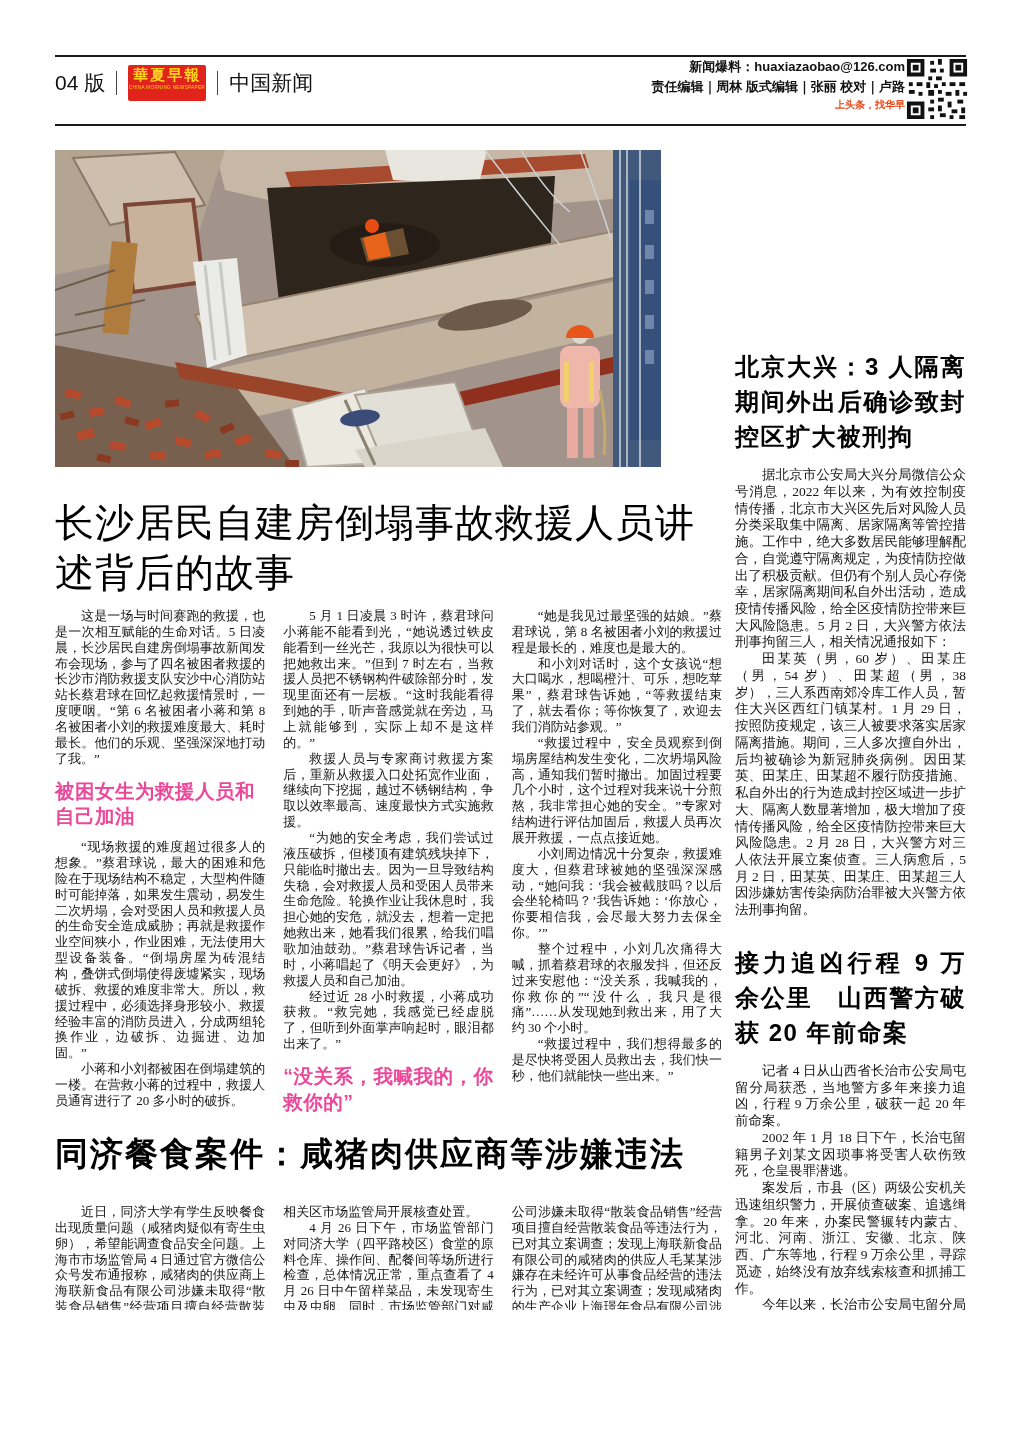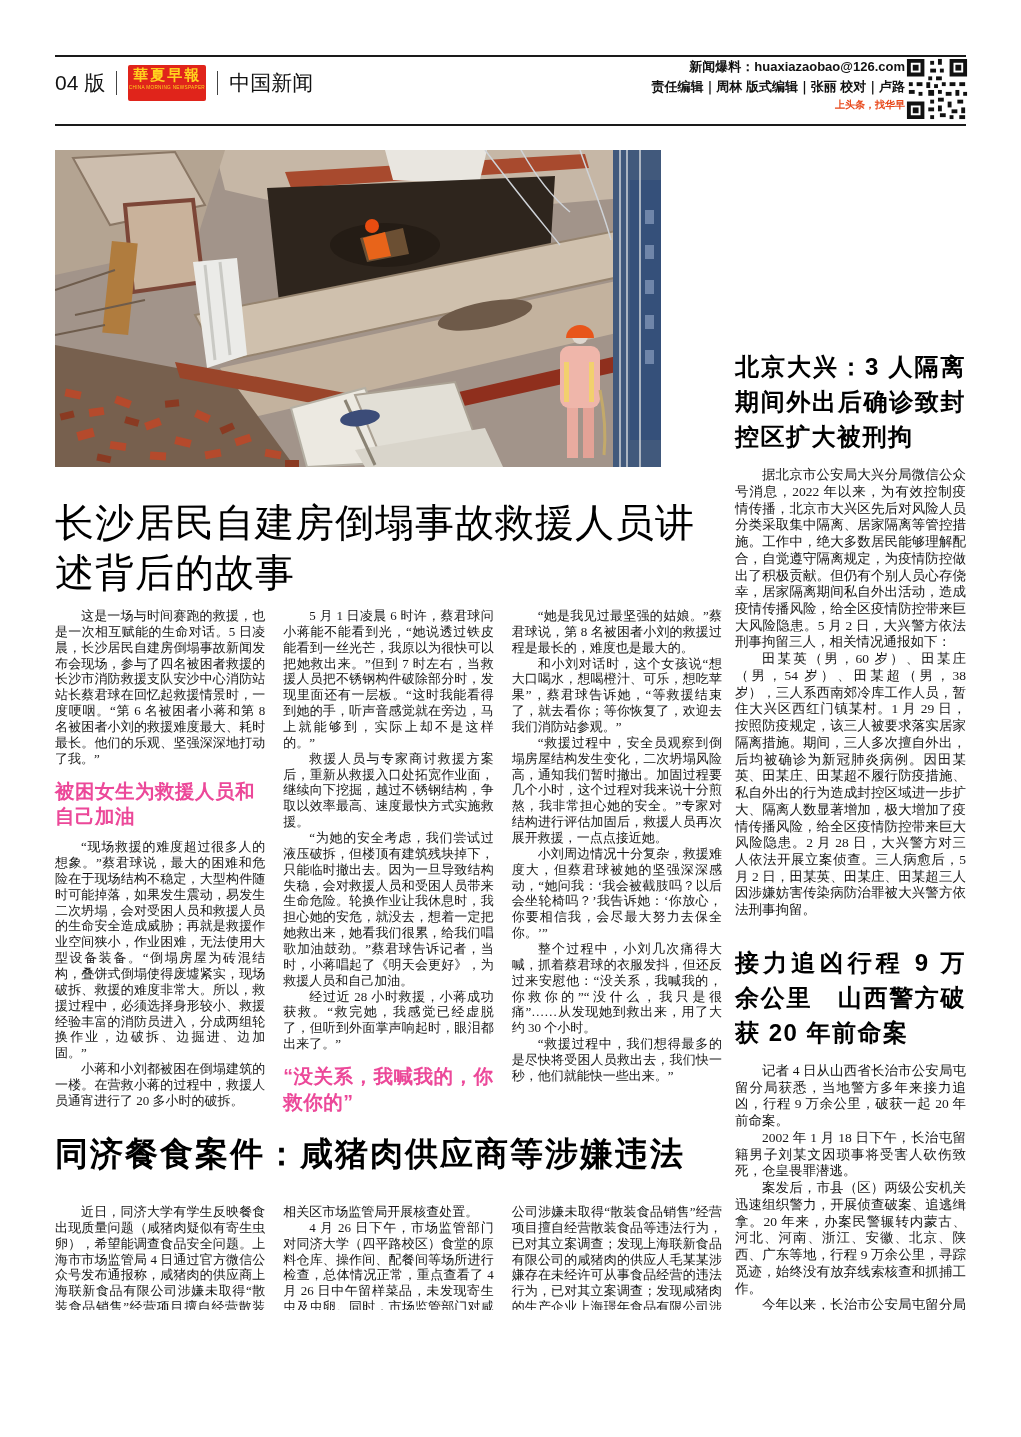--- a/index.html
+++ b/index.html
@@ -277,21 +277,21 @@
   <h1 class="main-headline">长沙居民自建房倒塌事故救援人员讲述背后的故事</h1>
 
   <div class="main-cols">
     <div class="col">
         <p class="para">这是一场与时间赛跑的救援，也是一次相互赋能的生命对话。5 日凌晨，长沙居民自建房倒塌事故新闻发布会现场，参与了四名被困者救援的长沙市消防救援支队安沙中心消防站站长蔡君球在回忆起救援情景时，一度哽咽。“第 6 名被困者小蒋和第 8 名被困者小刘的救援难度最大、耗时最长。他们的乐观、坚强深深地打动了我。”</p>
         <h3 class="subhead">被困女生为救援人员和自己加油</h3>
         <p class="para">“现场救援的难度超过很多人的想象。”蔡君球说，最大的困难和危险在于现场结构不稳定，大型构件随时可能掉落，如果发生震动，易发生二次坍塌，会对受困人员和救援人员的生命安全造成威胁；再就是救援作业空间狭小，作业困难，无法使用大型设备装备。“倒塌房屋为砖混结构，叠饼式倒塌使得废墟紧实，现场破拆、救援的难度非常大。所以，救援过程中，必须选择身形较小、救援经验丰富的消防员进入，分成两组轮换作业，边破拆、边掘进、边加固。”</p>
         <p class="para">小蒋和小刘都被困在倒塌建筑的一楼。在营救小蒋的过程中，救援人员通宵进行了 20 多小时的破拆。</p>
       </div>
     <div class="col">
-        <p class="para">5 月 1 日凌晨 6 时许，蔡君球问小蒋能不能看到光，“她说透过铁皮能看到一丝光芒，我原以为很快可以把她救出来。”但到 7 时左右，当救援人员把不锈钢构件破除部分时，发现里面还有一层板。“这时我能看得到她的手，听声音感觉就在旁边，马上就能够到，实际上却不是这样的。”</p>
+        <p class="para">5 月 1 日凌晨 3 时许，蔡君球问小蒋能不能看到光，“她说透过铁皮能看到一丝光芒，我原以为很快可以把她救出来。”但到 7 时左右，当救援人员把不锈钢构件破除部分时，发现里面还有一层板。“这时我能看得到她的手，听声音感觉就在旁边，马上就能够到，实际上却不是这样的。”</p>
         <p class="para">救援人员与专家商讨救援方案后，重新从救援入口处拓宽作业面，继续向下挖掘，越过不锈钢结构，争取以效率最高、速度最快方式实施救援。</p>
         <p class="para">“为她的安全考虑，我们尝试过液压破拆，但楼顶有建筑残块掉下，只能临时撤出去。因为一旦导致结构失稳，会对救援人员和受困人员带来生命危险。轮换作业让我休息时，我担心她的安危，就没去，想着一定把她救出来，她看我们很累，给我们唱歌加油鼓劲。”蔡君球告诉记者，当时，小蒋唱起了《明天会更好》，为救援人员和自己加油。</p>
         <p class="para">经过近 28 小时救援，小蒋成功获救。“救完她，我感觉已经虚脱了，但听到外面掌声响起时，眼泪都出来了。”</p>
         <h3 class="subhead">“没关系，我喊我的，你救你的”</h3>
       </div>
     <div class="col">
         <p class="para">“她是我见过最坚强的姑娘。”蔡君球说，第 8 名被困者小刘的救援过程是最长的，难度也是最大的。</p>
         <p class="para">和小刘对话时，这个女孩说“想大口喝水，想喝橙汁、可乐，想吃苹果”，蔡君球告诉她，“等救援结束了，就去看你；等你恢复了，欢迎去我们消防站参观。”</p>
         <p class="para">“救援过程中，安全员观察到倒塌房屋结构发生变化，二次坍塌风险高，通知我们暂时撤出。加固过程要几个小时，这个过程对我来说十分煎熬，我非常担心她的安全。”专家对结构进行评估加固后，救援人员再次展开救援，一点点接近她。</p>
         <p class="para">小刘周边情况十分复杂，救援难度大，但蔡君球被她的坚强深深感动，“她问我：‘我会被截肢吗？以后会坐轮椅吗？’我告诉她：‘你放心，你要相信我，会尽最大努力去保全你。’”</p>

